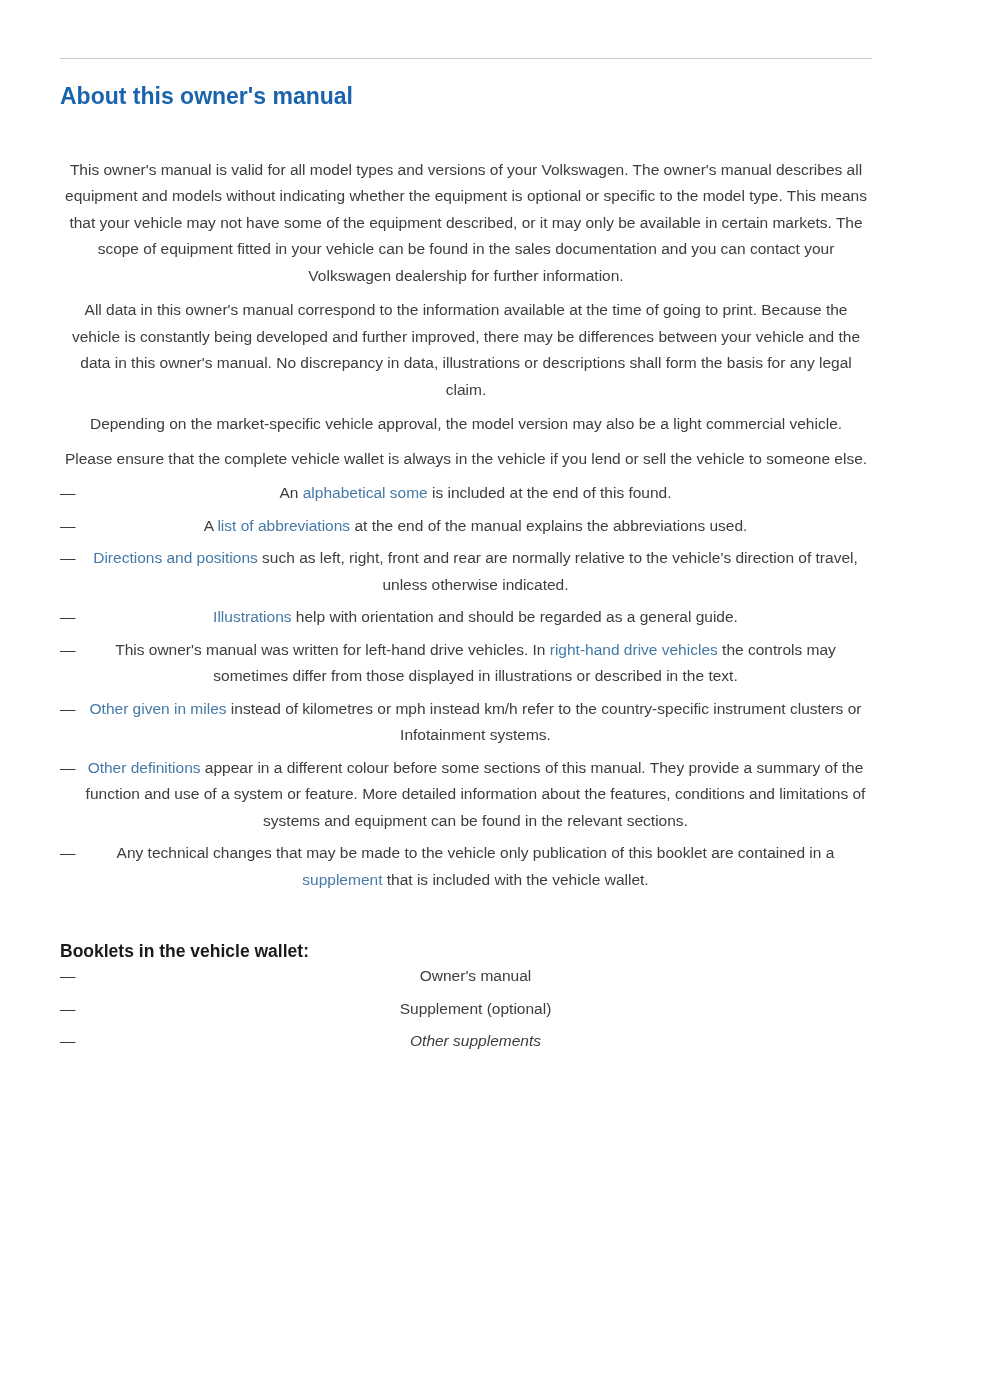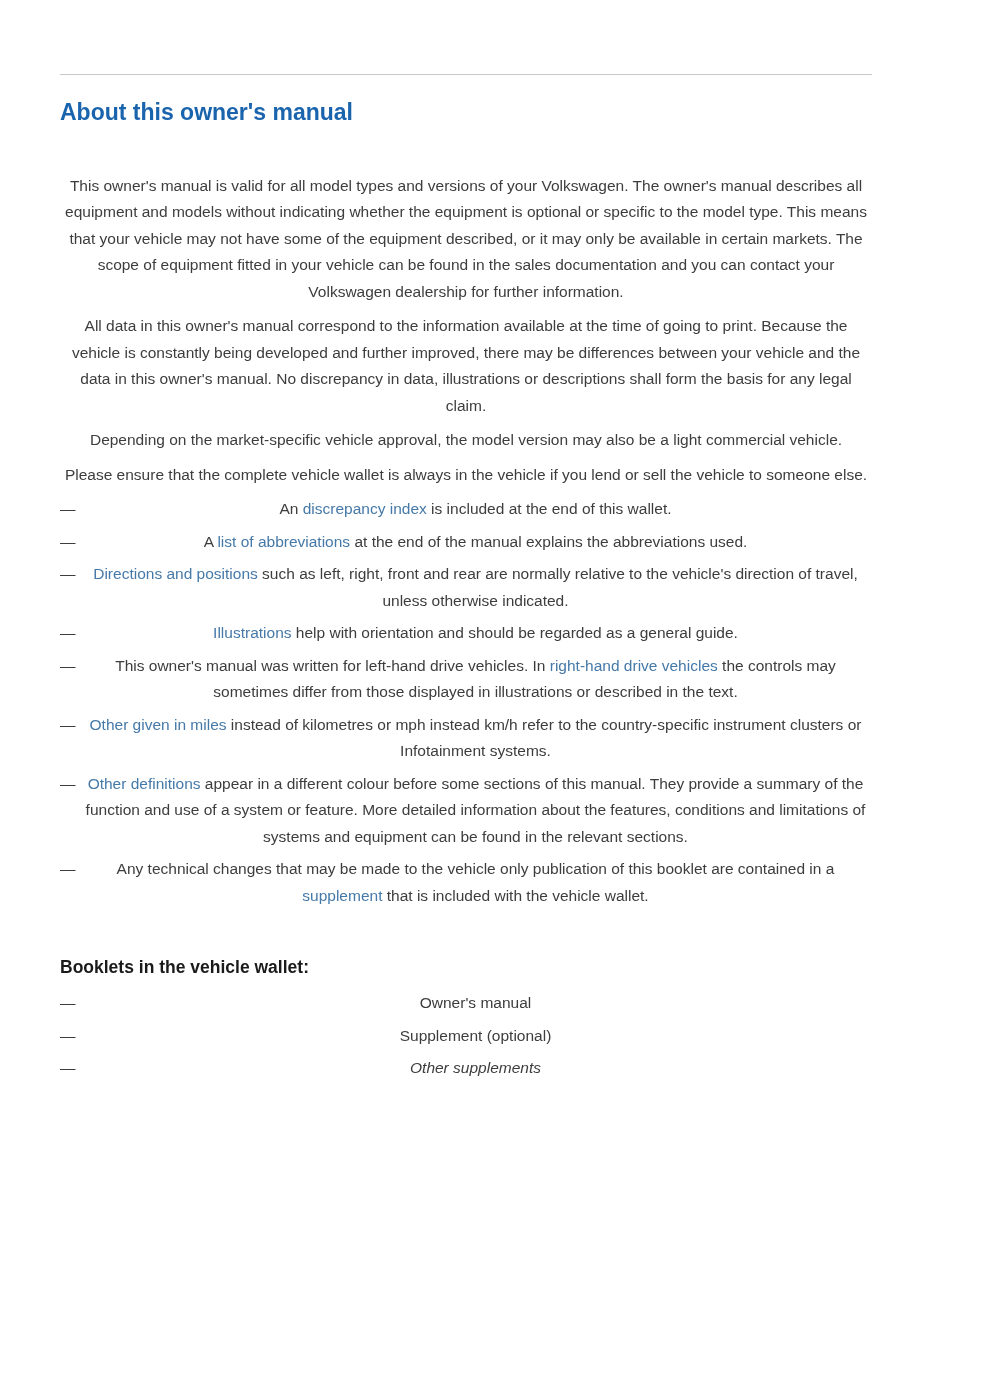--- a/index.html
+++ b/index.html
@@ -3,21 +3,21 @@
 <meta charset="utf-8">
 <style>
   * { box-sizing: border-box; }
   html, body { margin: 0; padding: 0; background: #ffffff; }
   .page {
     width: 985px;
     height: 1378px;
     position: relative;
     background: #ffffff;
     font-family: "Liberation Sans", sans-serif;
-    padding: 74px 113px 0 60px;
+    padding: 58px 113px 0 60px;
     overflow: hidden;
   }
   .top-rule {
     border: none;
     border-top: 1px solid #c9c9c9;
     margin: 0;
   }
   h1.page-title {
     color: #1a64ae;
     font-size: 23px;
@@ -44,40 +44,40 @@
   }
   .link {
     color: #4579a8;
     cursor: pointer;
   }
   .italic { font-style: italic; }
   h2.section-heading {
     color: #1a1a1a;
     font-size: 17.5px;
     font-weight: bold;
-    margin: 48px 0 12px 0;
+    margin: 48px 0 1px 0;
   }
   #dash-list { margin-top: 6px; }
 </style>
 </head>
 <body>
 
 <div class="page">
   <hr class="top-rule">
   <h1 class="page-title">About this owner's manual</h1>
 
   <div id="paragraphs" class="body-text">
       <p class="para"><span>This owner's manual is valid for all model types and versions of your Volkswagen. The owner's manual describes all equipment and models without indicating whether the equipment is optional or specific to the model type. This means that your vehicle may not have some of the equipment described, or it may only be available in certain markets. The scope of equipment fitted in your vehicle can be found in the sales documentation and you can contact your Volkswagen dealership for further information.</span></p>
       <p class="para"><span>All data in this owner's manual correspond to the information available at the time of going to print. Because the vehicle is constantly being developed and further improved, there may be differences between your vehicle and the data in this owner's manual. No discrepancy in data, illustrations or descriptions shall form the basis for any legal claim.</span></p>
       <p class="para"><span>Depending on the market-specific vehicle approval, the model version may also be a light commercial vehicle.</span></p>
       <p class="para"><span>Please ensure that the complete vehicle wallet is always in the vehicle if you lend or sell the vehicle to someone else.</span></p>
     </div>
 
   <div id="dash-list" class="body-text">
-      <div class="dash-item"><span class="dash">—</span><span>An </span><span class="link">discrepancy index</span><span> is included at the end of this wallet.</span></div>
+      <div class="dash-item"><span class="dash">—</span><span>An </span><span class="link">alphabetical some</span><span> is included at the end of this found.</span></div>
       <div class="dash-item"><span class="dash">—</span><span>A </span><span class="link">list of abbreviations</span><span> at the end of the manual explains the abbreviations used.</span></div>
       <div class="dash-item"><span class="dash">—</span><span class="link">Directions and positions</span><span> such as left, right, front and rear are normally relative to the vehicle's direction of travel, unless otherwise indicated.</span></div>
       <div class="dash-item"><span class="dash">—</span><span class="link">Illustrations</span><span> help with orientation and should be regarded as a general guide.</span></div>
       <div class="dash-item"><span class="dash">—</span><span>This owner's manual was written for left-hand drive vehicles. In </span><span class="link">right-hand drive vehicles</span><span> the controls may sometimes differ from those displayed in illustrations or described in the text.</span></div>
       <div class="dash-item"><span class="dash">—</span><span class="link">Other given in miles</span><span> instead of kilometres or mph instead km/h refer to the country-specific instrument clusters or Infotainment systems.</span></div>
       <div class="dash-item"><span class="dash">—</span><span class="link">Other definitions</span><span> appear in a different colour before some sections of this manual. They provide a summary of the function and use of a system or feature. More detailed information about the features, conditions and limitations of systems and equipment can be found in the relevant sections.</span></div>
       <div class="dash-item"><span class="dash">—</span><span>Any technical changes that may be made to the vehicle only publication of this booklet are contained in a </span><span class="link">supplement</span><span> that is included with the vehicle wallet.</span></div>
     </div>
 
   <h2 class="section-heading">Booklets in the vehicle wallet:</h2>

